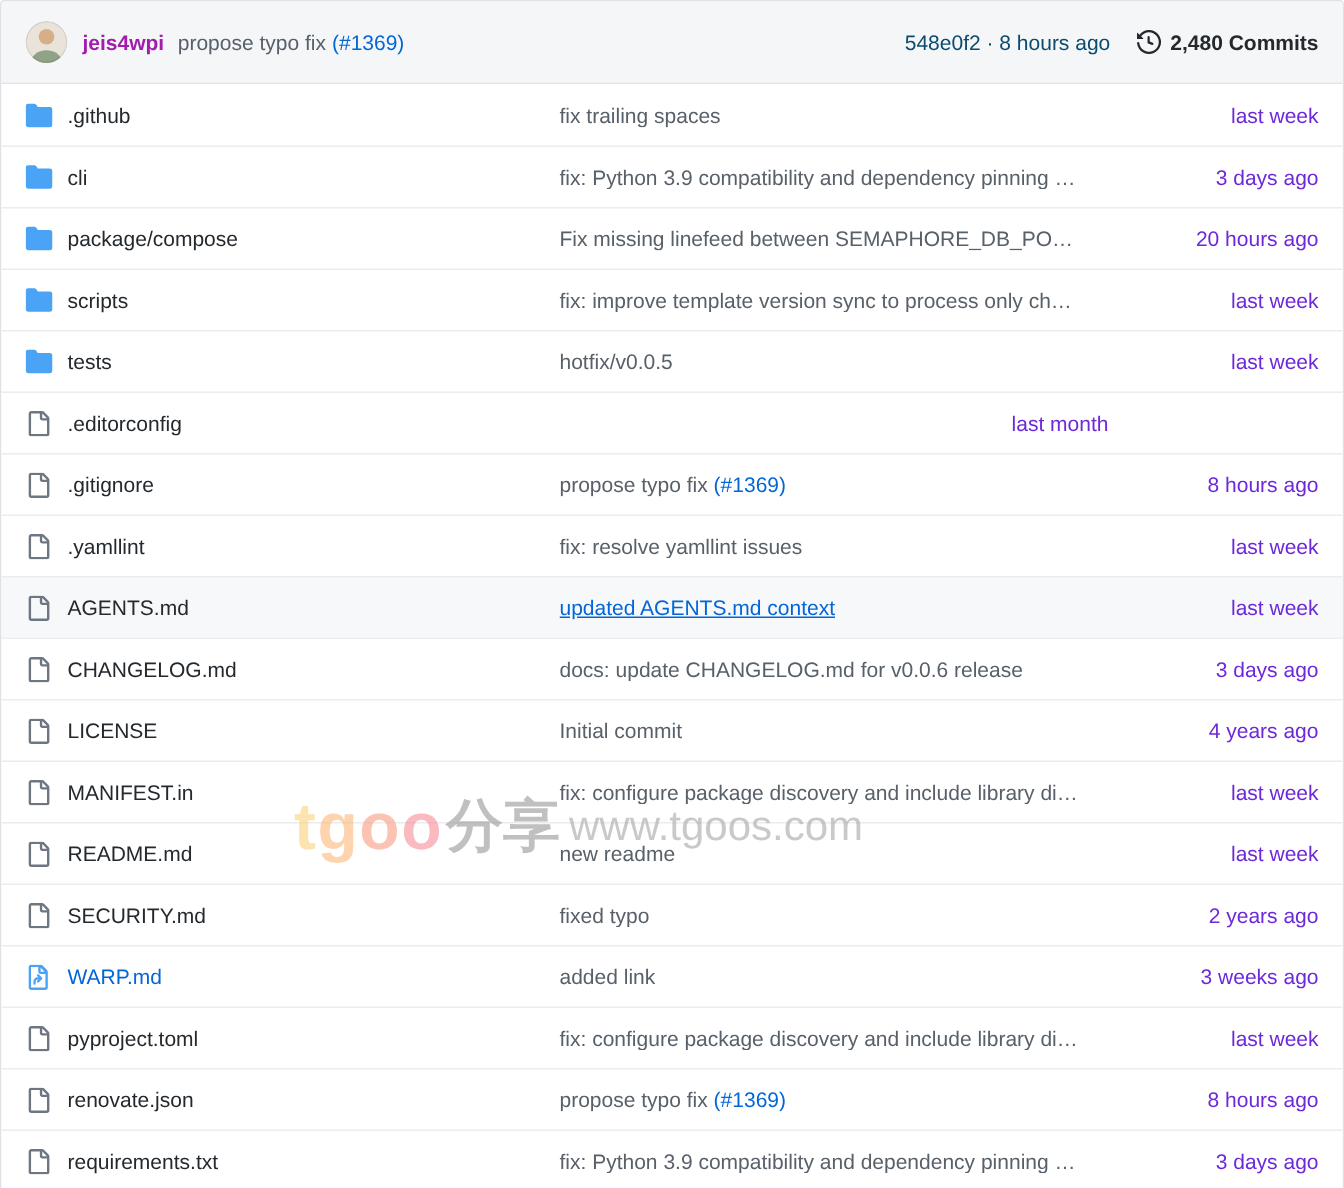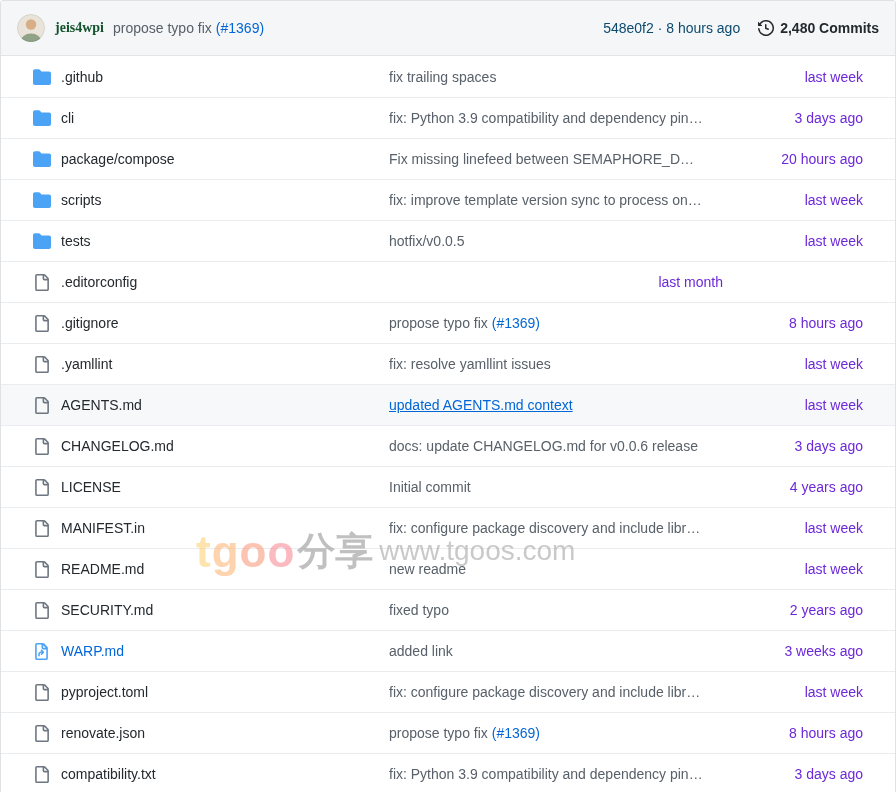--- a/index.html
+++ b/index.html
@@ -22,39 +22,39 @@
     background: #f4f6f8;
     border-bottom: 1px solid #e1e4e8;
     border-radius: 3px 3px 0 0;
   }
   .avatar {
     width: 28px; height: 28px;
     border-radius: 50%;
     overflow: hidden;
     flex: 0 0 auto;
   }
-  .username { font-weight: bold; margin-left: 10px; color: #14532d; font-family: Liberation Serif, serif; }
+  .username { font-weight: bold; margin-left: 10px; color: #a21caf; }
   .head-msg { margin-left: 9px; color: #586069; text-decoration: none; }
   .head-issue { margin-left: 4px; color: #0366d6; text-decoration: none; }
   .header-right { margin-left: auto; display: flex; align-items: center; }
   .sha-time { color: #0c4a6e; }
   .commits-link {
     display: flex; align-items: center;
     margin-left: 18px;
     color: #24292e; text-decoration: none; font-weight: bold;
   }
   .commits-link svg { margin-right: 6px; }
 
   
   .file-row {
     display: grid;
     grid-template-columns: 356px 1fr 140px;
     align-items: center;
     height: 41px;
-    padding: 0 32px;
+    padding: 0 16px;
     background: #fff;
   }
   .file-row + .file-row { border-top: 1px solid #eaecef; }
   .file-row.highlight { background: #f6f8fa; }
   .cell-name { display: flex; align-items: center; overflow: hidden; white-space: nowrap; }
   .cell-name .icon { width: 20px; display: inline-flex; justify-content: flex-start; flex: 0 0 auto; }
   .fname { margin-left: 8px; color: #24292e; text-decoration: none; cursor: pointer; }
   .fname.blue { color: #0366d6; }
   .cell-msg {
     color: #586069;
@@ -348,21 +348,21 @@
   </div>
       <div class="file-row">
     <div class="cell-name">
       <span class="icon">
 
         <svg width="17" height="17" viewBox="0 0 16 16">
           <path fill="#6e7781" d="M2 1.75C2 .784 2.784 0 3.75 0h6.586c.464 0 .909.184 1.237.513l2.914 2.914c.329.328.513.773.513 1.237v9.586A1.75 1.75 0 0 1 13.25 16h-9.5A1.75 1.75 0 0 1 2 14.25ZM3.75 1.5a.25.25 0 0 0-.25.25v12.5c0 .138.112.25.25.25h9.5a.25.25 0 0 0 .25-.25V6h-2.75A1.75 1.75 0 0 1 9 4.25V1.5Zm6.75.062V4.25c0 .138.112.25.25.25h2.688l-.011-.013-2.914-2.914-.013-.011Z"></path>
         </svg>
 
       </span>
-      <a class="fname">compatibility.txt</a>
+      <a class="fname">requirements.txt</a>
     </div>
     <div class="cell-msg"><a class="seg-plain">fix: Python 3.9 compatibility and dependency pinning (v0.0.6)</a></div>
     <div class="cell-time">3 days ago</div>
   </div>
     </div>
 </div>
 
 <div class="watermark">
   <span class="wm-brand" id="wm-brand"><span style="color: rgb(253, 210, 126);">t</span><span style="color: rgb(252, 186, 126);">g</span><span style="color: rgb(250, 160, 132);">o</span><span style="color: rgb(248, 144, 154);">o</span></span>
   <span class="wm-cjk">分享</span>

